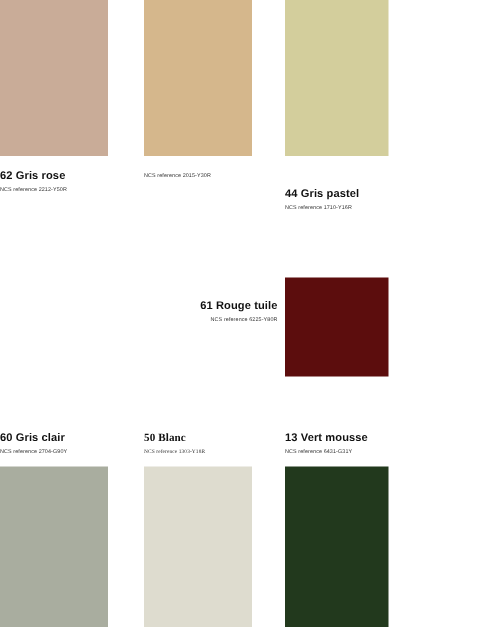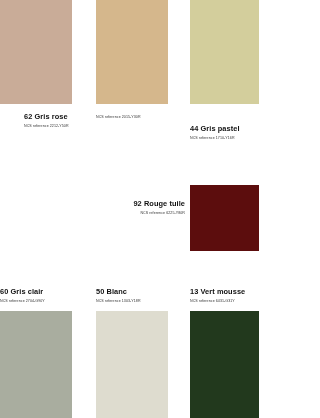--- a/index.html
+++ b/index.html
@@ -49,31 +49,31 @@
     letter-spacing: 0.02em;
     white-space: nowrap;
     margin-top: 1.5px;
   }
 
   
   #sw-0 { left: 0px;   top: 0px;  width: 72px; height: 104px; }
   #sw-1 { left: 96px;  top: 0px;  width: 72px; height: 104px; }
   #sw-2 { left: 190px; top: 0px;  width: 69px; height: 104px; }
 
-  #lb-0 { left: 0px;   top: 112px; margin-left: 24px; }
+  #lb-0 { left: 0px;   top: 112px; }
   #lb-1 { left: 96px;  top: 112px; }
   #lb-2 { left: 190px; top: 112px; margin-top: 12px; }
 
   
   #sw-3 { left: 190px; top: 185px; width: 69px; height: 66px; }
   #lb-3 { left: 89px;  top: 199px; width: 96px; text-align: right; }
 
   
   #lb-4 { left: 0px;   top: 287px; }
-  #lb-5 { left: 96px;  top: 287px; }
+  #lb-5 { left: 96px;  top: 287px; font-family: Liberation Serif, serif; }
   #lb-6 { left: 190px; top: 287px; }
 
   #sw-4 { left: 0px;   top: 311px; width: 72px; height: 107px; }
   #sw-5 { left: 96px;  top: 311px; width: 72px; height: 107px; }
   #sw-6 { left: 190px; top: 311px; width: 69px; height: 107px; }
 </style>
 </head>
 <body style="background: rgb(255, 255, 255);">
 
 <div class="page">
@@ -90,21 +90,21 @@
     <div class="swatch-ref">NCS reference 2015-Y30R</div>
   </div>
   <div class="label-block narrow" id="lb-2">
     <div class="swatch-name">44 Gris pastel</div>
     <div class="swatch-ref">NCS reference 1710-Y16R</div>
   </div>
 
   <div class="swatch" id="sw-3" style="background-color: rgb(92, 13, 13);"></div>
 
   <div class="label-block" id="lb-3">
-    <div class="swatch-name">92 Rouge tuile</div>
+    <div class="swatch-name">61 Rouge tuile</div>
     <div class="swatch-ref">NCS reference 6225-Y80R</div>
   </div>
 
   <div class="label-block" id="lb-4">
     <div class="swatch-name">60 Gris clair</div>
     <div class="swatch-ref">NCS reference 2704-G90Y</div>
   </div>
   <div class="label-block" id="lb-5">
     <div class="swatch-name">50 Blanc</div>
     <div class="swatch-ref">NCS reference 1303-Y18R</div>

